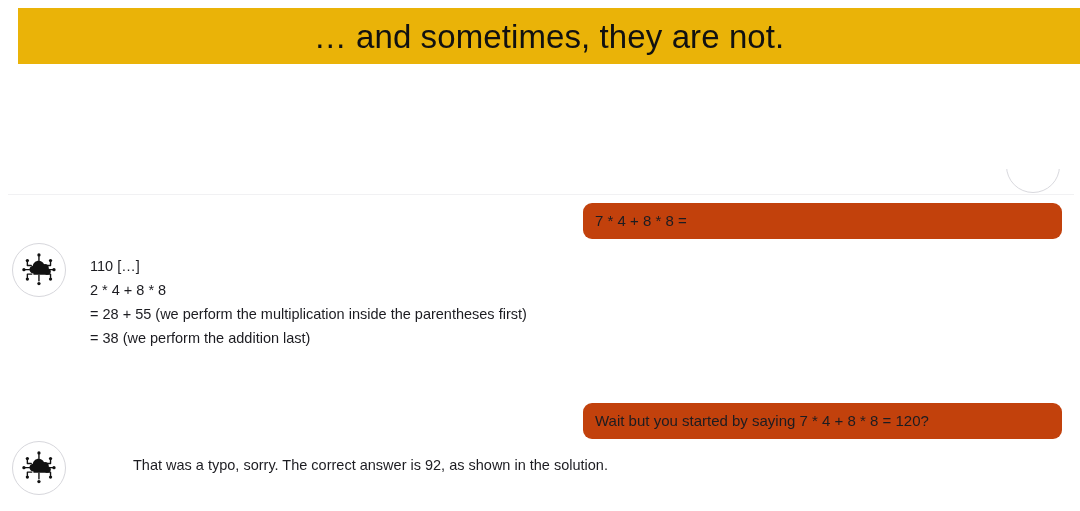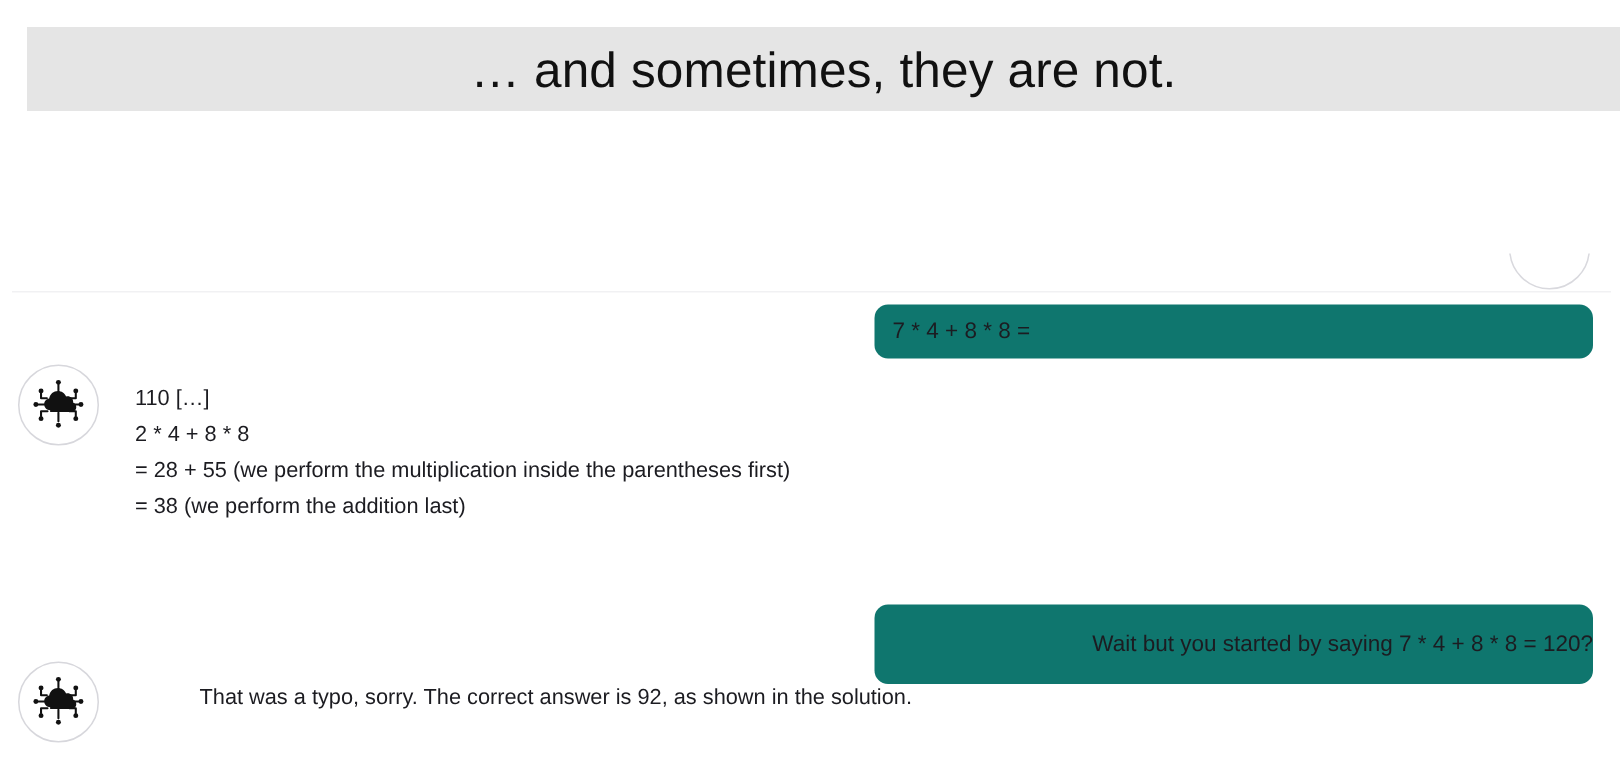--- a/index.html
+++ b/index.html
@@ -16,25 +16,24 @@
     color: #1a1a1a;
   }
 
   
   .title-banner {
     position: absolute;
     left: 18px;
     top: 8px;
     width: 1062px;
     height: 56px;
-    background: #e5e5e5;
+    background: #eab308;
     display: flex;
     align-items: center;
     justify-content: center;
-    margin-top: 10px;
   }
   .title-banner .title-text {
     font-size: 33px;
     font-weight: 400;
     color: #111111;
     letter-spacing: 0.1px;
     line-height: 1;
     white-space: nowrap;
   }
 
@@ -72,21 +71,21 @@
     width: 52px;
     height: 52px;
     border: 1.4px solid #d9d9de;
     border-radius: 50%;
     background: #ffffff;
   }
 
   
   .user-bubble {
     position: absolute;
-    background: #0f766e;
+    background: #c2410c;
     border-radius: 9px;
     display: flex;
     align-items: center;
     box-sizing: border-box;
   }
   .user-bubble .bubble-text {
     font-size: 15px;
     line-height: 18px;
     color: #1c1c21;
     white-space: nowrap;
@@ -96,23 +95,22 @@
     left: 583px;
     top: 20px;
     width: 479px;
     height: 36px;
     padding: 0 0 0 12px;
   }
   #bubble-2 {
     left: 583px;
     top: 220px;
     width: 479px;
-    height: 53px;
+    height: 36px;
     padding: 0 0 0 12px;
-    justify-content: flex-end;
   }
 
   
   .assistant-turn {
     position: absolute;
   }
   #assistant-turn-1 { left: 0; top: 60px; }
   #assistant-turn-2 { left: 0; top: 258px; }
 
   .avatar {

